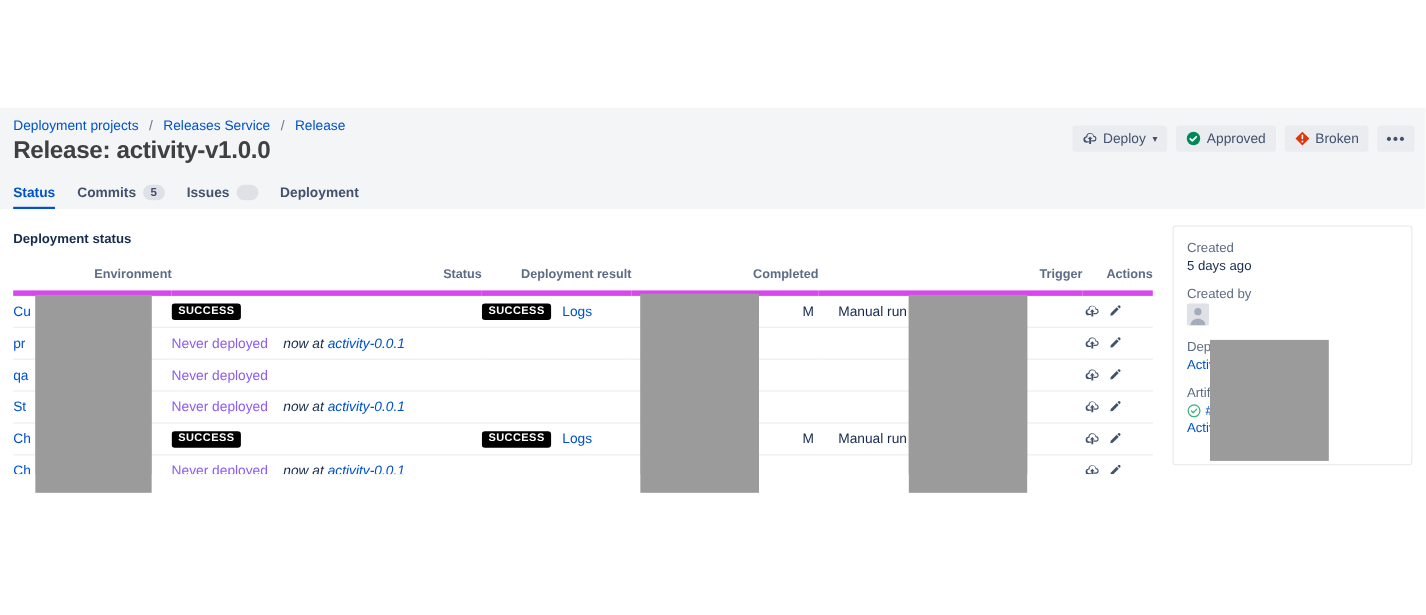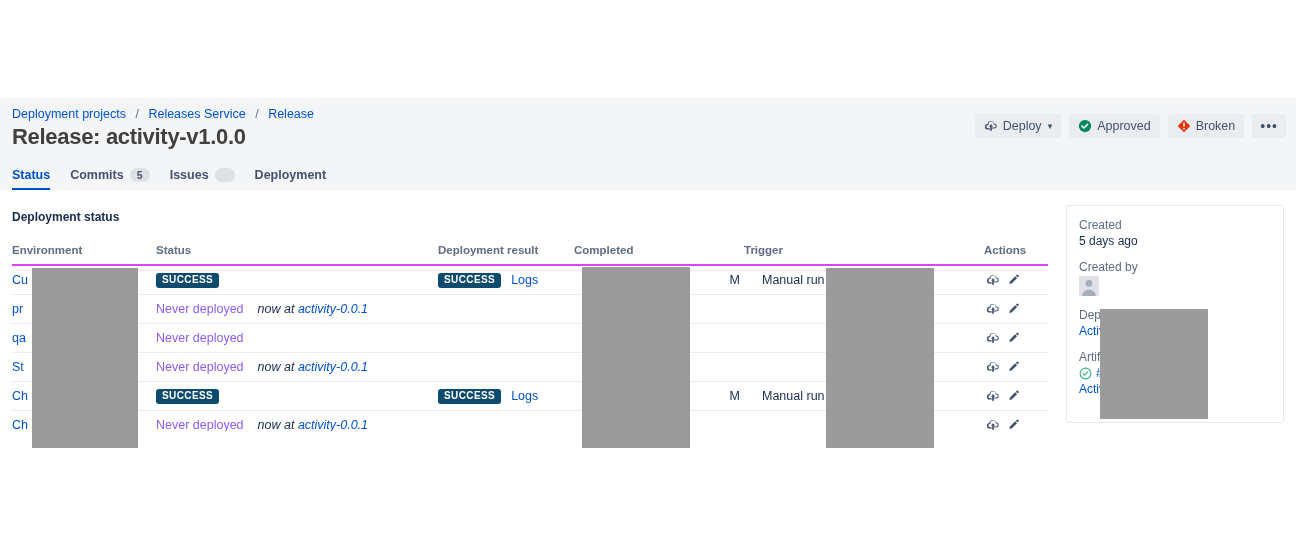--- a/index.html
+++ b/index.html
@@ -184,26 +184,26 @@
     left: 12px;
     top: 54px;
     width: 1036px;
   }
   table.dep {
     width: 100%;
     border-collapse: collapse;
     table-layout: fixed;
   }
   table.dep th {
-    text-align: left;
+    text-align: right;
     font-size: 11.5px;
     font-weight: bold;
     color: #5E6C84;
     padding: 0 0 8px 0;
-    border-bottom: 2px solid #d946ef;
+    border-bottom: 5px solid #d946ef;
     white-space: nowrap;
   }
   table.dep td {
     font-size: 12.5px;
     color: #172B4D;
     padding: 0;
     height: 28px;
     border-bottom: 1px solid #EBECF0;
     vertical-align: middle;
     white-space: nowrap;
@@ -224,21 +224,21 @@
   .nowat { color: #172B4D; }
   .nowat a { color: #0052CC; text-decoration: none; }
   .cell-status {
     display: flex;
     align-items: center;
     gap: 9px;
   }
   .cell-status .nowat { margin-left: 5px; font-style: italic; }
   .badge-success {
     display: inline-block;
-    background: #0c4a6e;
+    background: #000000;
     color: #ffffff;
     font-size: 10px;
     font-weight: bold;
     letter-spacing: 0.4px;
     text-transform: uppercase;
     padding: 2px 6px 3px 6px;
     border-radius: 3px;
     line-height: 10px;
   }
   .cell-result {

